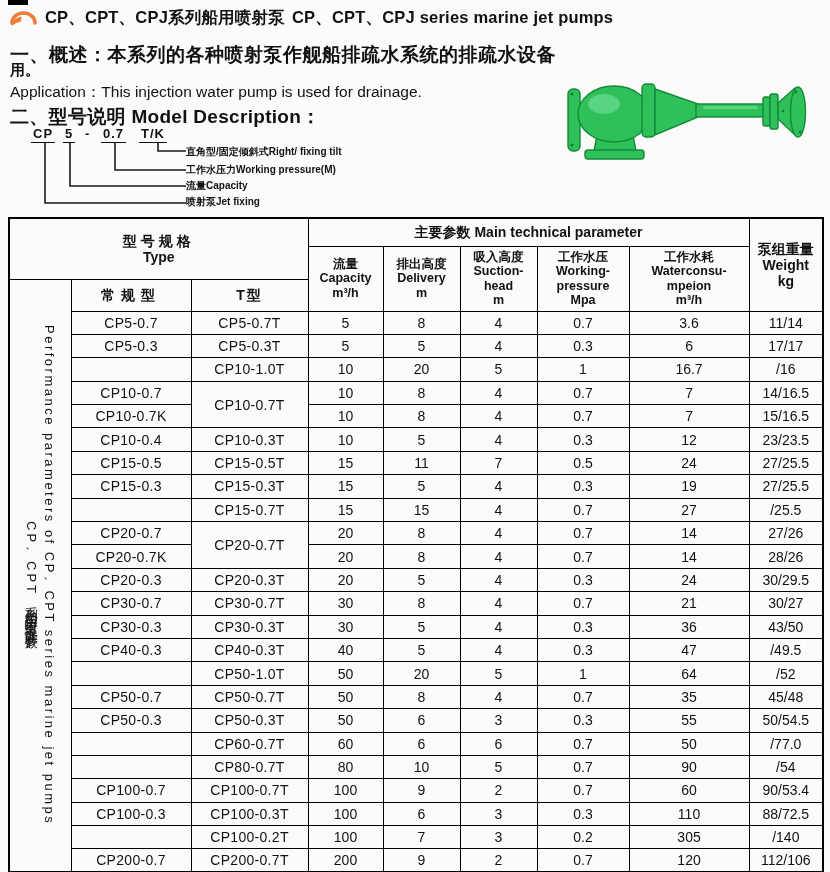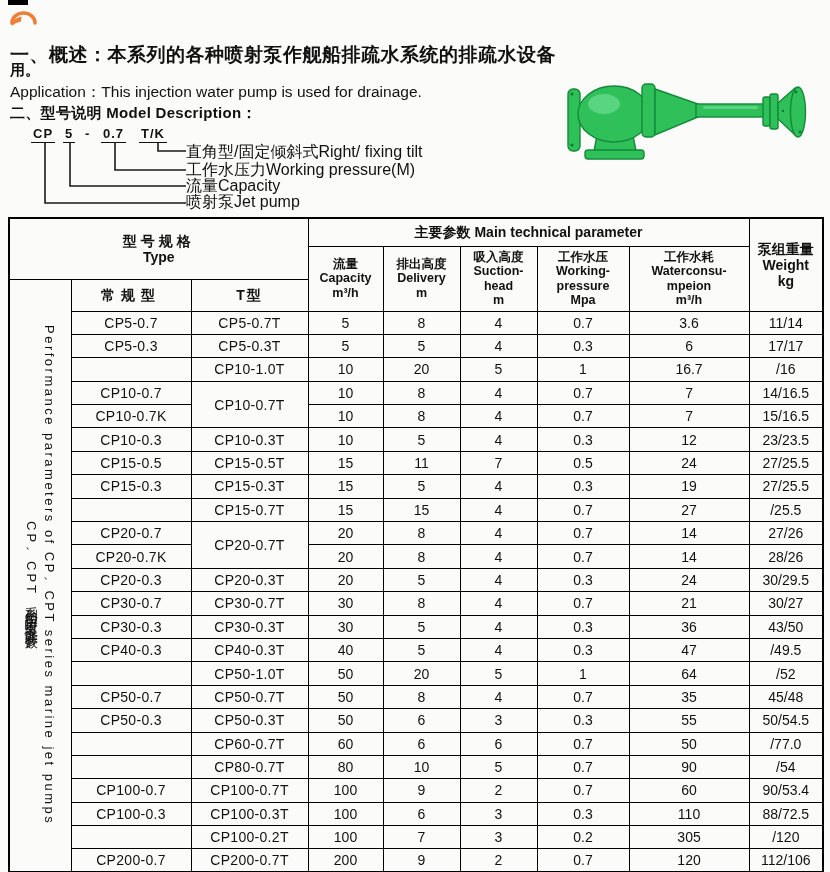--- a/index.html
+++ b/index.html
@@ -12,26 +12,26 @@
   .abs{position:absolute;}
   
   #corner-mark{left:8px;top:0;width:20px;height:5px;background:#000;}
   #title-row{left:8px;top:6px;display:flex;align-items:center;gap:7px;}
   #title-row .ttl{font-size:16.5px;font-weight:bold;letter-spacing:0.2px;white-space:nowrap;}
   
   #ov-line1{left:10px;top:42px;font-size:19px;font-weight:bold;letter-spacing:0.5px;}
   #ov-line2{left:10px;top:61px;font-size:15px;font-weight:bold;}
   #ov-app{left:10px;top:82px;font-size:15.5px;}
   
-  #md-heading{left:10px;top:104px;font-size:15px;font-weight:bold;letter-spacing:0.3px;}
+  #md-heading{left:10px;top:104px;font-size:19px;font-weight:bold;letter-spacing:0.3px;}
   .code-tok{position:absolute;top:127px;font-size:13px;font-weight:bold;letter-spacing:1px;
             border-bottom:1.5px solid #111;padding:0 2px 1px 2px;line-height:14px;}
   .code-dash{border-bottom:none;}
   #md-svg{left:0;top:126px;}
-  .md-label{position:absolute;left:186px;font-size:16px;white-space:nowrap;line-height:16px;}
+  .md-label{position:absolute;left:186px;font-size:10px;white-space:nowrap;line-height:16px;font-weight:bold;}
   
   #pump{left:538px;top:72px;}
   
   #spec-table{position:absolute;left:8px;top:217px;border-collapse:collapse;table-layout:fixed;
               width:814px;font-size:14px;}
   #spec-table td,#spec-table th{border:1px solid #000;padding:0;text-align:center;
               vertical-align:middle;overflow:hidden;line-height:1.15;}
   #spec-table{border:2px solid #000;}
   #spec-table th{font-weight:bold;}
   tr.hr1{height:28px;padding-left:16px;}
@@ -57,20 +57,22 @@
 
 <div class="abs" id="corner-mark"></div>
 
 <div class="abs" id="title-row">
   <span style="display:inline-flex;">
     <svg width="30" height="24" viewBox="0 0 30 24">
       <path d="M4 17 A 11.5 10 0 0 1 27 17" fill="none" stroke="#ee7f38" stroke-width="3.6" stroke-linecap="round"></path>
       <path d="M2.5 18 Q7 11.5 13.5 10.5 L13 15.5 Q7.5 16.5 4.5 19.5 Z" fill="#ee7f38"></path>
     </svg>
   </span>
+  <span class="ttl">CP、CPT、CPJ系列船用喷射泵</span>
+  <span class="ttl">CP、CPT、CPJ series marine jet pumps</span>
 </div>
 
 <div class="abs" id="ov-line1">一、概述：本系列的各种喷射泵作舰船排疏水系统的排疏水设备</div>
 <div class="abs" id="ov-line2">用。</div>
 <div class="abs" id="ov-app">Application：This injection water pump is used for drainage.</div>
 
 <div class="abs" id="md-heading">二、型号说明 Model Description：</div>
 <span class="code-tok" style="left:31px;">CP</span>
 <span class="code-tok" style="left:63px;">5</span>
 <span class="code-tok code-dash" style="left:83px;">-</span>
@@ -81,21 +83,21 @@
   <g fill="none" stroke="#1a1a1a" stroke-width="1.6">
     <path d="M158 17 V25 H186"></path>
     <path d="M115 17 V44 H186"></path>
     <path d="M70 17 V60 H186"></path>
     <path d="M45 17 V77 H186"></path>
   </g>
 </svg>
 <div class="md-label" style="top:144px;">直角型/固定倾斜式Right/ fixing tilt</div>
 <div class="md-label" style="top:162px;">工作水压力Working pressure(M)</div>
 <div class="md-label" style="top:178px;">流量Capacity</div>
-<div class="md-label" style="top:194px;">喷射泵Jet pump</div>
+<div class="md-label" style="top:194px;">喷射泵Jet fixing</div>
 
 <svg class="abs" id="pump" width="280" height="95" viewBox="0 0 280 95">
   <g stroke="#128a38" stroke-width="1.4" fill="#2fc05a">
 
     <polygon points="60,58 94,58 98,79 56,79"></polygon>
     <rect x="47" y="78" width="59" height="9" rx="3"></rect>
 
     <rect x="30" y="17" width="12" height="62" rx="5"></rect>
 
     <ellipse cx="76" cy="42" rx="36" ry="28"></ellipse>
@@ -223,21 +225,21 @@
       <tr class="data-row">
         <td class="cell-model-std">CP10-0.7K</td>
         <td class="cell-capacity">10</td>
         <td class="cell-delivery">8</td>
         <td class="cell-suction-head">4</td>
         <td class="cell-working-pressure">0.7</td>
         <td class="cell-water-consumption">7</td>
         <td class="cell-weight">15/16.5</td>
       </tr>
       <tr class="data-row">
-        <td class="cell-model-std">CP10-0.3</td>
+        <td class="cell-model-std">CP10-0.4</td>
         <td class="cell-model-t" rowspan="1">CP10-0.3T</td>
         <td class="cell-capacity">10</td>
         <td class="cell-delivery">5</td>
         <td class="cell-suction-head">4</td>
         <td class="cell-working-pressure">0.3</td>
         <td class="cell-water-consumption">12</td>
         <td class="cell-weight">23/23.5</td>
       </tr>
       <tr class="data-row">
         <td class="cell-model-std">CP15-0.5</td>
@@ -399,21 +401,21 @@
         <td class="cell-weight">88/72.5</td>
       </tr>
       <tr class="data-row">
         <td class="cell-model-std"></td>
         <td class="cell-model-t" rowspan="1">CP100-0.2T</td>
         <td class="cell-capacity">100</td>
         <td class="cell-delivery">7</td>
         <td class="cell-suction-head">3</td>
         <td class="cell-working-pressure">0.2</td>
         <td class="cell-water-consumption">305</td>
-        <td class="cell-weight">/120</td>
+        <td class="cell-weight">/140</td>
       </tr>
       <tr class="data-row">
         <td class="cell-model-std">CP200-0.7</td>
         <td class="cell-model-t" rowspan="1">CP200-0.7T</td>
         <td class="cell-capacity">200</td>
         <td class="cell-delivery">9</td>
         <td class="cell-suction-head">2</td>
         <td class="cell-working-pressure">0.7</td>
         <td class="cell-water-consumption">120</td>
         <td class="cell-weight">112/106</td>

